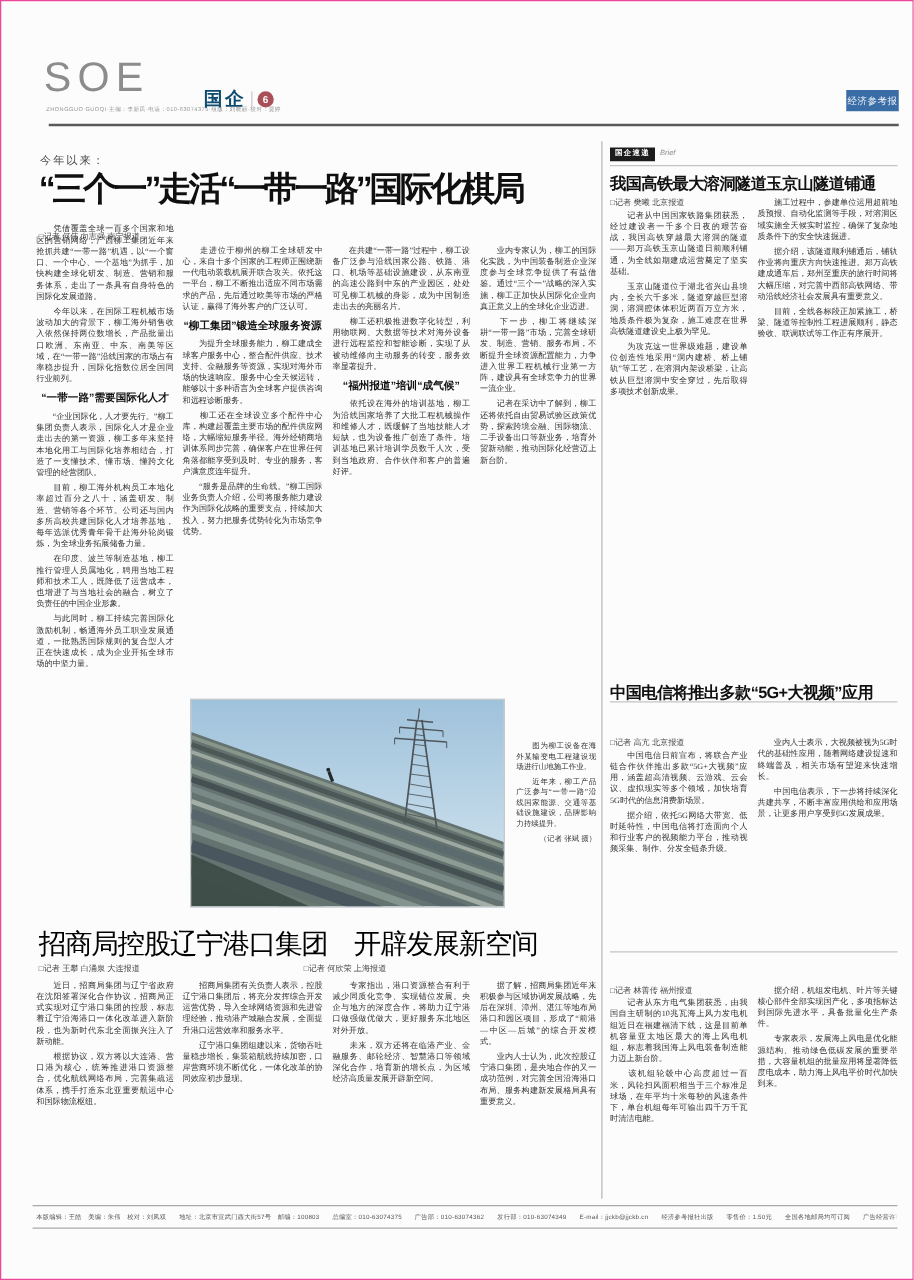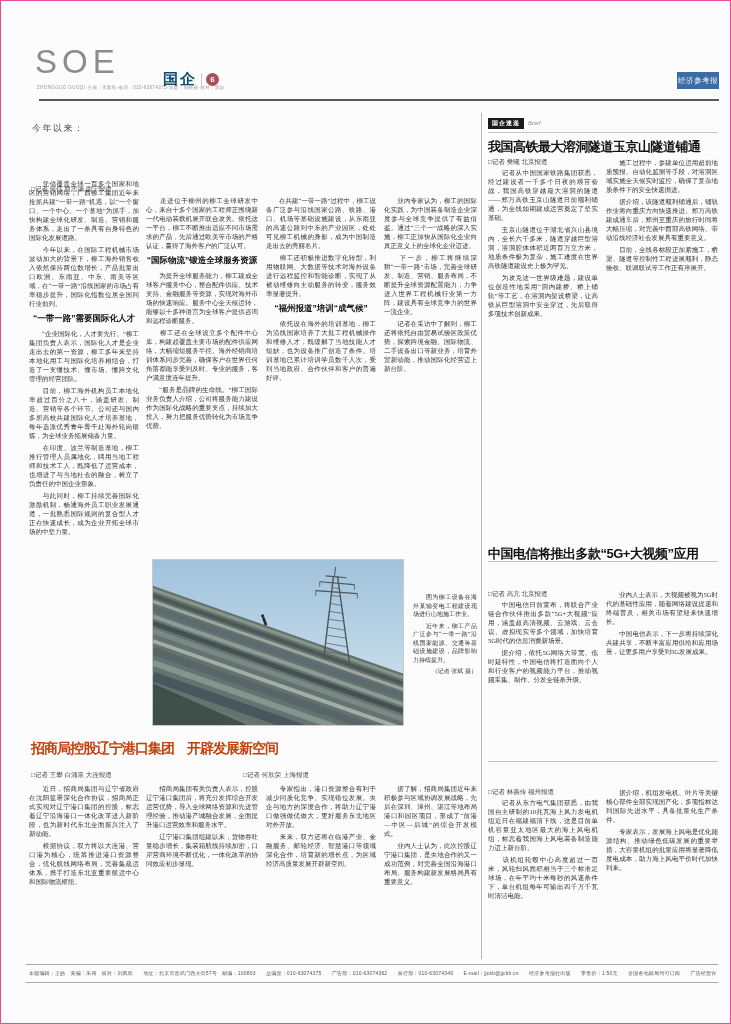--- a/index.html
+++ b/index.html
@@ -26,21 +26,21 @@
   .col{overflow:hidden;}
   .bt{font-size:6.5px;line-height:9px;text-align:justify;margin:0 0 3px 0;color:#323232;
       font-family:"Liberation Serif",serif;}
   .subhead{font-size:8.5px;font-weight:bold;text-align:center;margin:5px 0 4px 0;color:#101010;
            font-family:"Liberation Sans",sans-serif;}
   .photo{border:1px solid #c9c9c9;box-sizing:border-box;background:#bcd3e4;}
   .caption .bt{font-size:6px;line-height:8.5px;}
   .credit{font-size:6px;color:#3a3a3a;text-align:right;margin-top:2px;}
 
   
-  .headline2{font-size:14px;font-weight:bold;color:#c2410c;letter-spacing:-1px;white-space:nowrap;
+  .headline2{font-size:22px;font-weight:normal;color:#000000;letter-spacing:-1px;white-space:nowrap;
              font-family:"Liberation Sans",sans-serif;}
 
   
   .vdivider{width:1px;background:#b8b8b8;}
   .label-box{background:#1c1c1c;color:#fff;font-size:6px;font-weight:bold;line-height:11px;
              padding:0 4px;letter-spacing:1px;}
   .label-en{font-size:6px;color:#8d8d8d;font-style:italic;}
   .thinrule{height:1px;background:#c4c4c4;}
   .h-side{font-size:13px;font-weight:bold;color:#111;letter-spacing:-.5px;white-space:nowrap;
           font-family:"Liberation Sans",sans-serif;}
@@ -56,35 +56,36 @@
 
   <div class="abs soe" style="left:34px;top:42px;">SOE</div>
   <div class="abs tagline" style="left:36px;top:84px;width:190px;">ZHONGGUO GUOQI·主编：李新民·电话：010-63074375·组版：刘晓丽·校对：贾婷</div>
   <div class="abs section-name" style="left:162px;top:69px;">国企</div>
   <div class="abs vbar" style="left:200px;top:72px;"></div>
   <div class="abs badge" style="left:205px;top:72px;">6</div>
   <div class="abs masthead" style="left:676px;top:71px;">经济参考报</div>
   <div class="abs hrule" style="left:38px;top:98px;width:680px;"></div>
 
   <div class="abs kicker" style="left:31px;top:121px;">今年以来：</div>
+  <div class="abs headline" style="left:30px;top:135px;">“三个一”走活“一带一路”国际化棋局</div>
   <div class="abs byline" style="left:30px;top:184px;">□记者 何伟 向志强 南宁报道</div>
 
   <div class="abs col" style="left:28px;top:178px;width:110px;height:540px;">
     <p class="bt">　　凭借覆盖全球一百多个国家和地区的营销网络，广西柳工集团近年来抢抓共建“一带一路”机遇，以“一个窗口、一个中心、一个基地”为抓手，加快构建全球化研发、制造、营销和服务体系，走出了一条具有自身特色的国际化发展道路。</p>
     <p class="bt">　　今年以来，在国际工程机械市场波动加大的背景下，柳工海外销售收入依然保持两位数增长，产品批量出口欧洲、东南亚、中东、南美等区域，在“一带一路”沿线国家的市场占有率稳步提升，国际化指数位居全国同行业前列。</p>
     <h3 class="subhead">“一带一路”需要国际化人才</h3>
     <p class="bt">　　“企业国际化，人才要先行。”柳工集团负责人表示，国际化人才是企业走出去的第一资源，柳工多年来坚持本地化用工与国际化培养相结合，打造了一支懂技术、懂市场、懂跨文化管理的经营团队。</p>
     <p class="bt">　　目前，柳工海外机构员工本地化率超过百分之八十，涵盖研发、制造、营销等各个环节。公司还与国内多所高校共建国际化人才培养基地，每年选派优秀青年骨干赴海外轮岗锻炼，为全球业务拓展储备力量。</p>
     <p class="bt">　　在印度、波兰等制造基地，柳工推行管理人员属地化，聘用当地工程师和技术工人，既降低了运营成本，也增进了与当地社会的融合，树立了负责任的中国企业形象。</p>
     <p class="bt">　　与此同时，柳工持续完善国际化激励机制，畅通海外员工职业发展通道，一批熟悉国际规则的复合型人才正在快速成长，成为企业开拓全球市场的中坚力量。</p>
   </div>
 
   <div class="abs col" style="left:145px;top:195px;width:112px;height:358px;">
     <p class="bt">　　走进位于柳州的柳工全球研发中心，来自十多个国家的工程师正围绕新一代电动装载机展开联合攻关。依托这一平台，柳工不断推出适应不同市场需求的产品，先后通过欧美等市场的严格认证，赢得了海外客户的广泛认可。</p>
-    <h3 class="subhead">“国际物流”锻造全球服务资源</h3>
+    <h3 class="subhead">“柳工集团”锻造全球服务资源</h3>
     <p class="bt">　　为提升全球服务能力，柳工建成全球客户服务中心，整合配件供应、技术支持、金融服务等资源，实现对海外市场的快速响应。服务中心全天候运转，能够以十多种语言为全球客户提供咨询和远程诊断服务。</p>
     <p class="bt">　　柳工还在全球设立多个配件中心库，构建起覆盖主要市场的配件供应网络，大幅缩短服务半径。海外经销商培训体系同步完善，确保客户在世界任何角落都能享受到及时、专业的服务，客户满意度连年提升。</p>
     <p class="bt">　　“服务是品牌的生命线。”柳工国际业务负责人介绍，公司将服务能力建设作为国际化战略的重要支点，持续加大投入，努力把服务优势转化为市场竞争优势。</p>
   </div>
 
   <div class="abs col" style="left:265px;top:195px;width:110px;height:358px;">
     <p class="bt">　　在共建“一带一路”过程中，柳工设备广泛参与沿线国家公路、铁路、港口、机场等基础设施建设，从东南亚的高速公路到中东的产业园区，处处可见柳工机械的身影，成为中国制造走出去的亮丽名片。</p>
     <p class="bt">　　柳工还积极推进数字化转型，利用物联网、大数据等技术对海外设备进行远程监控和智能诊断，实现了从被动维修向主动服务的转变，服务效率显著提升。</p>
     <h3 class="subhead">“福州报道”培训“成气候”</h3>
     <p class="bt">　　依托设在海外的培训基地，柳工为沿线国家培养了大批工程机械操作和维修人才，既缓解了当地技能人才短缺，也为设备推广创造了条件。培训基地已累计培训学员数千人次，受到当地政府、合作伙伴和客户的普遍好评。</p>

